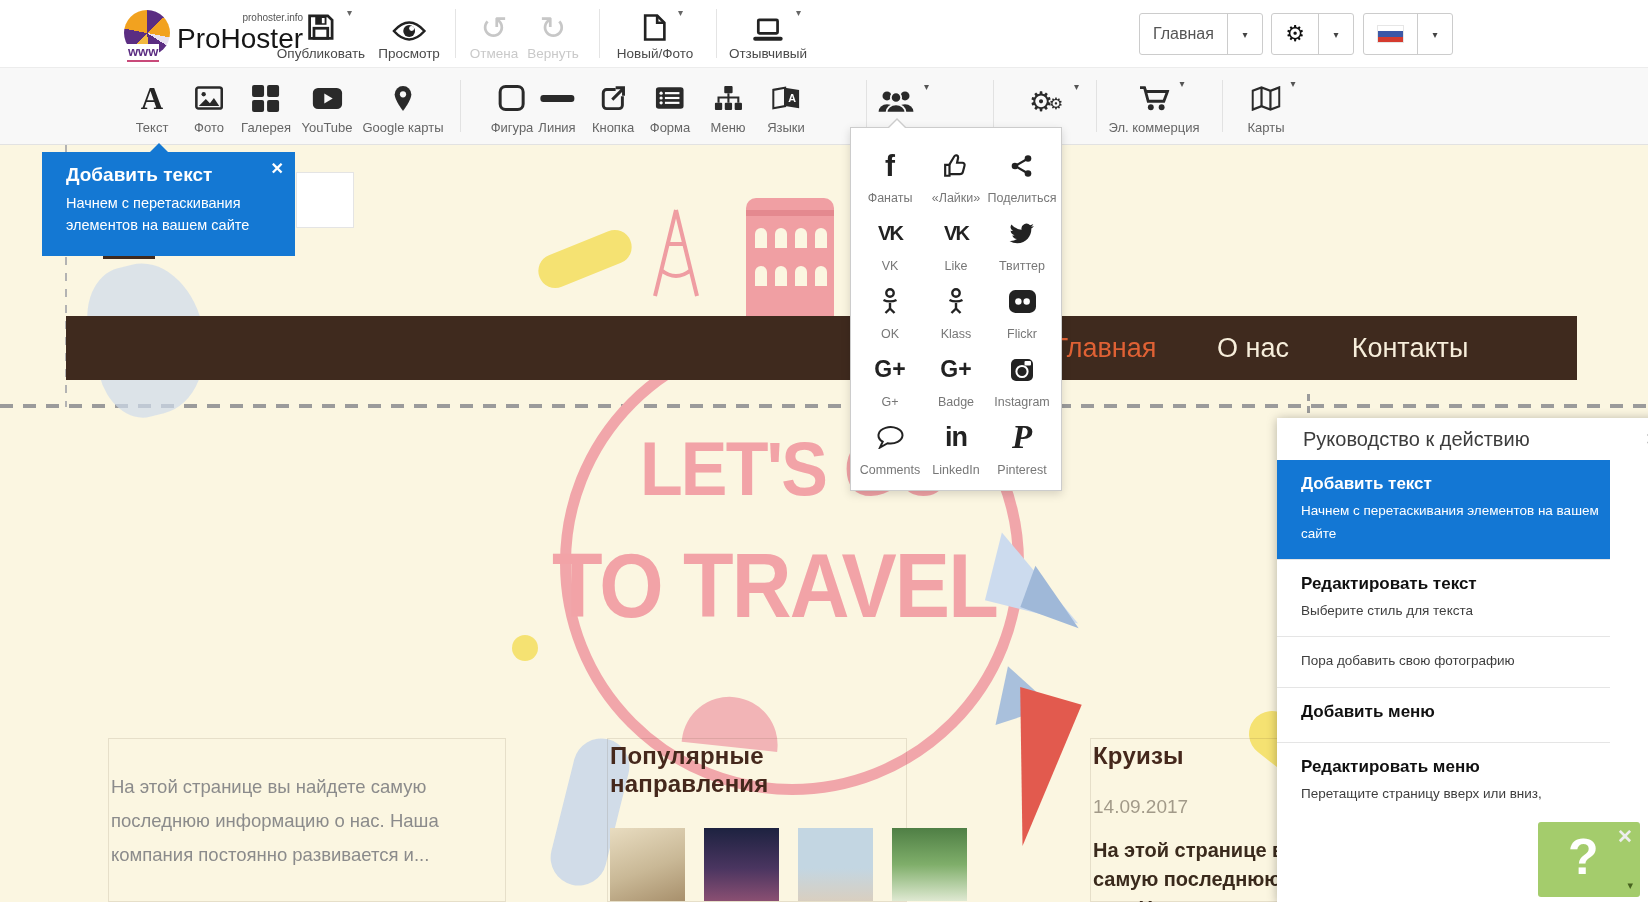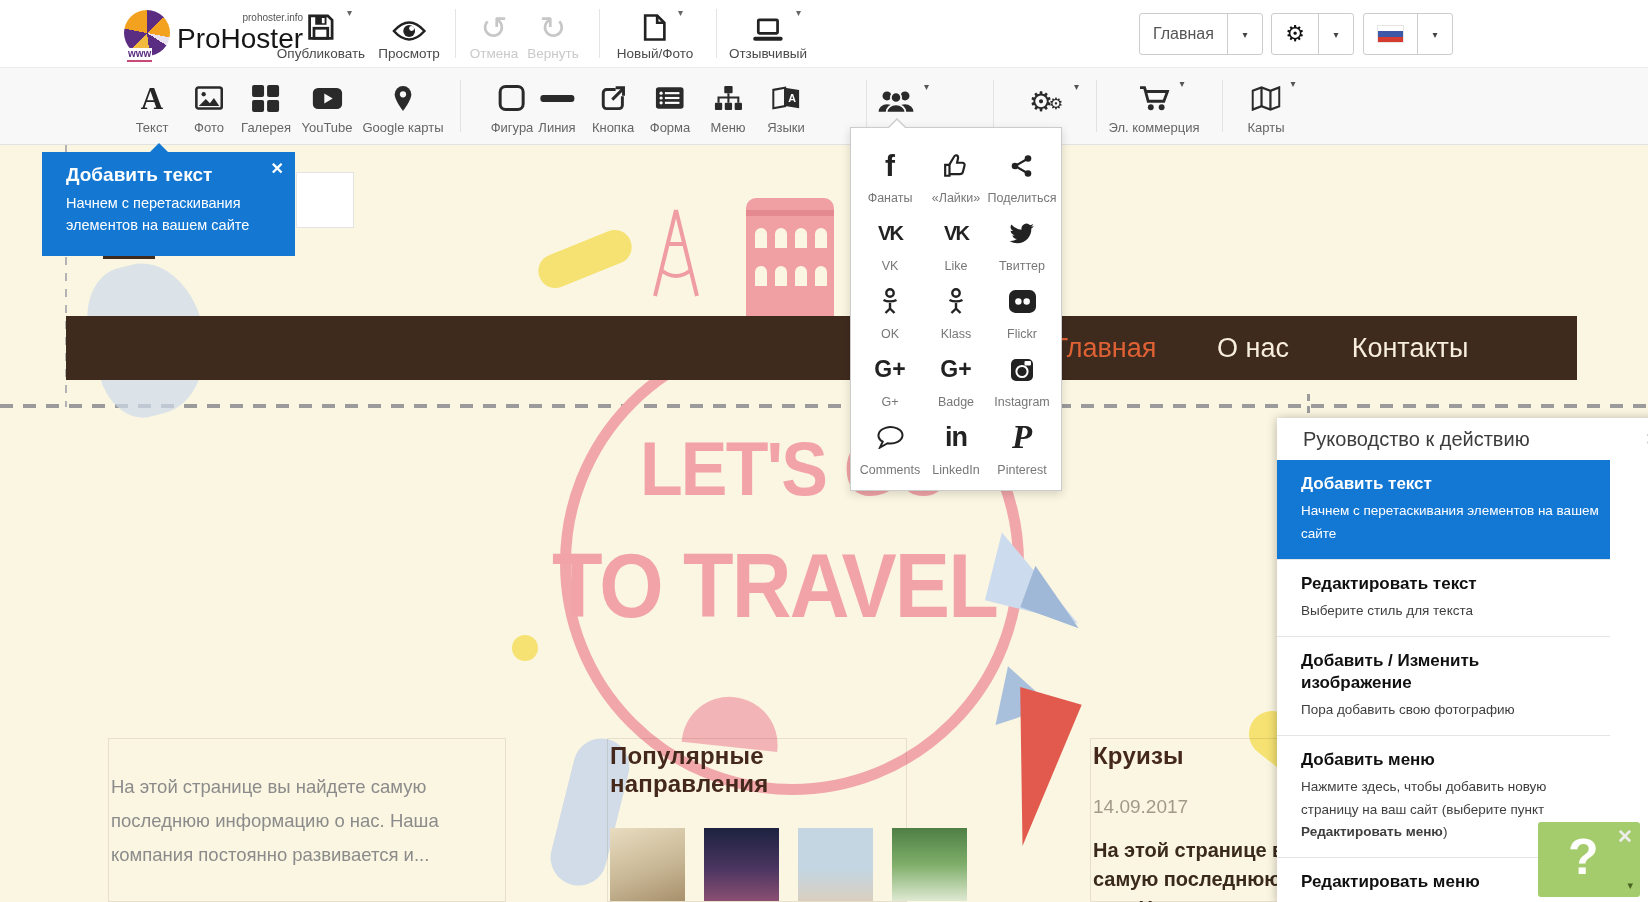--- a/index.html
+++ b/index.html
@@ -6,21 +6,21 @@
   html,body{background:#888}
   body{font-family:"Liberation Sans",sans-serif}
   .screen{position:relative;width:1648px;height:902px;overflow:hidden;background:#fff;margin:0 auto}
   [data-interactable="true"]{cursor:pointer}
 
   
   .topbar{position:absolute;left:0;top:0;width:100%;height:68px;background:#fff;border-bottom:1px solid #ececec;z-index:30}
   .logo{position:absolute;left:124px;top:10px;display:flex;align-items:center;gap:7px}
   .logo-globe{width:46px;height:46px;border-radius:50%;position:relative;flex:0 0 auto;
     background:conic-gradient(#5b2d82 0 13%,#f2a21f 13% 28%,#e9e2f0 28% 34%,#5b2d82 34% 48%,#f2b93f 48% 62%,#5b2d82 62% 78%,#f2a21f 78% 100%)}
-  .logo-www{position:absolute;left:3px;bottom:-6px;font-size:10px;font-weight:bold;color:#5b2d82;border-bottom:2px solid #c94a7a;line-height:1.2;background:#fff;padding:0 1px}
+  .logo-www{position:absolute;left:3px;bottom:-6px;font-size:13px;font-weight:bold;color:#5b2d82;border-bottom:2px solid #c94a7a;line-height:1.2;background:#fff;padding:0 1px}
   .logo-col{display:flex;flex-direction:column;align-items:flex-end;line-height:1}
   .logo-domain{font-size:10px;color:#555;margin-bottom:2px}
   .logo-name{font-size:28px;color:#161616}
   .tool{position:absolute;top:9px;display:flex;flex-direction:column;align-items:center;transform:translateX(-50%)}
   .tool .ic{height:33px;display:flex;align-items:end;justify-content:center;position:relative}
   .tool .lbl{font-size:13.5px;color:#4a4a4a;margin-top:4px;white-space:nowrap}
   .tool.disabled .lbl{color:#c9c9c9}
   .tcaret{position:absolute;right:-16px;top:-2px;font-size:10px;color:#666}
   .uglyph{font-size:32px;color:#c7c7c7;line-height:28px;font-family:"DejaVu Sans",sans-serif}
   .vdiv{position:absolute;top:9px;height:49px;width:1px;background:#e4e4e4}
@@ -572,26 +572,24 @@
     <div class="g-items">
       <div class="g-item active" data-interactable="true">
         <div class="gt" data-interactable="false">Добавить текст</div>
         <div class="gs" data-interactable="false">Начнем с перетаскивания элементов на вашем сайте</div>
       </div>
       <div class="g-item" data-interactable="true">
         <div class="gt" data-interactable="false">Редактировать текст</div>
         <div class="gs" data-interactable="false">Выберите стиль для текста</div>
       </div>
       <div class="g-item" data-interactable="true">
-        <div class="gt" style="width:290px" data-interactable="false">Добавить / Изменить изображение</div>
         <div class="gs" data-interactable="false">Пора добавить свою фотографию</div>
       </div>
       <div class="g-item" data-interactable="true">
         <div class="gt" data-interactable="false">Добавить меню</div>
-        <div class="gs"><span data-interactable="false">Нажмите здесь, чтобы добавить новую страницу на ваш сайт (выберите пункт </span><b data-interactable="false">Редактировать меню</b><span data-interactable="false">)</span></div>
       </div>
       <div class="g-item" data-interactable="true">
         <div class="gt" data-interactable="false">Редактировать меню</div>
         <div class="gs" data-interactable="false">Перетащите страницу вверх или вниз,</div>
       </div>
     </div>
     <div class="g-scroll" data-interactable="true">
       <div class="g-up" data-interactable="true">▲</div>
       <div class="g-thumb" data-interactable="true"></div>
     </div>

